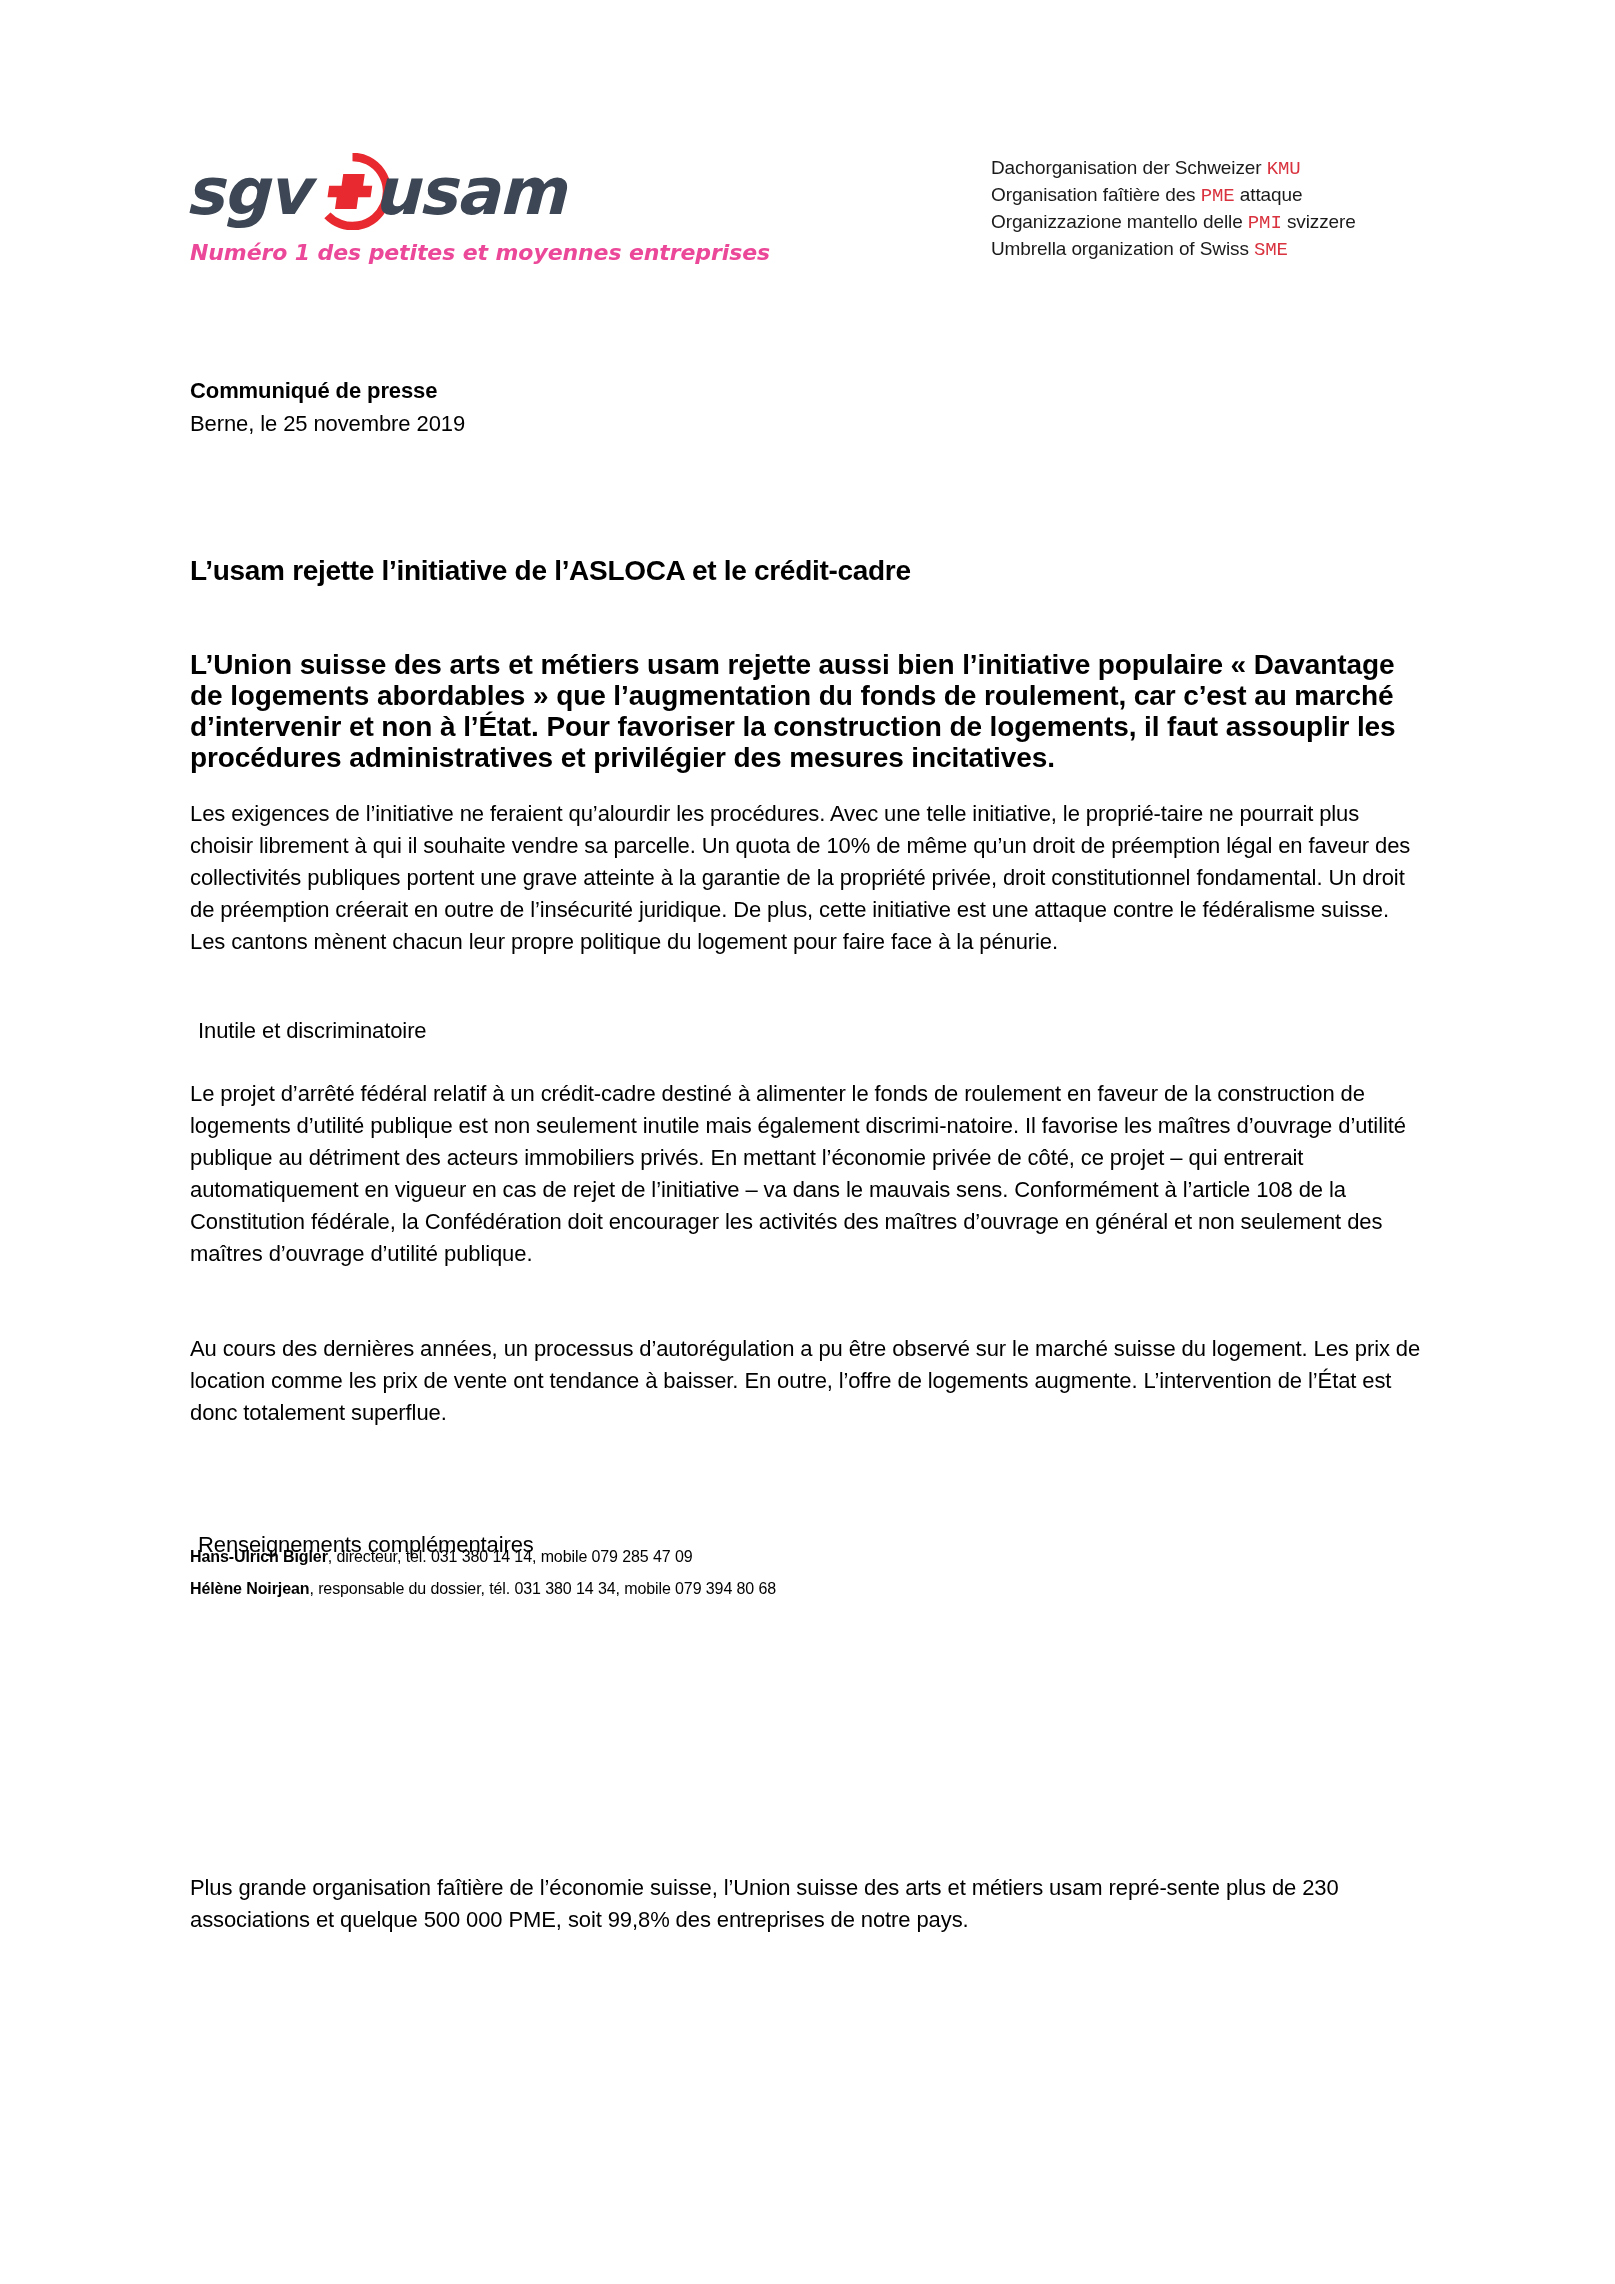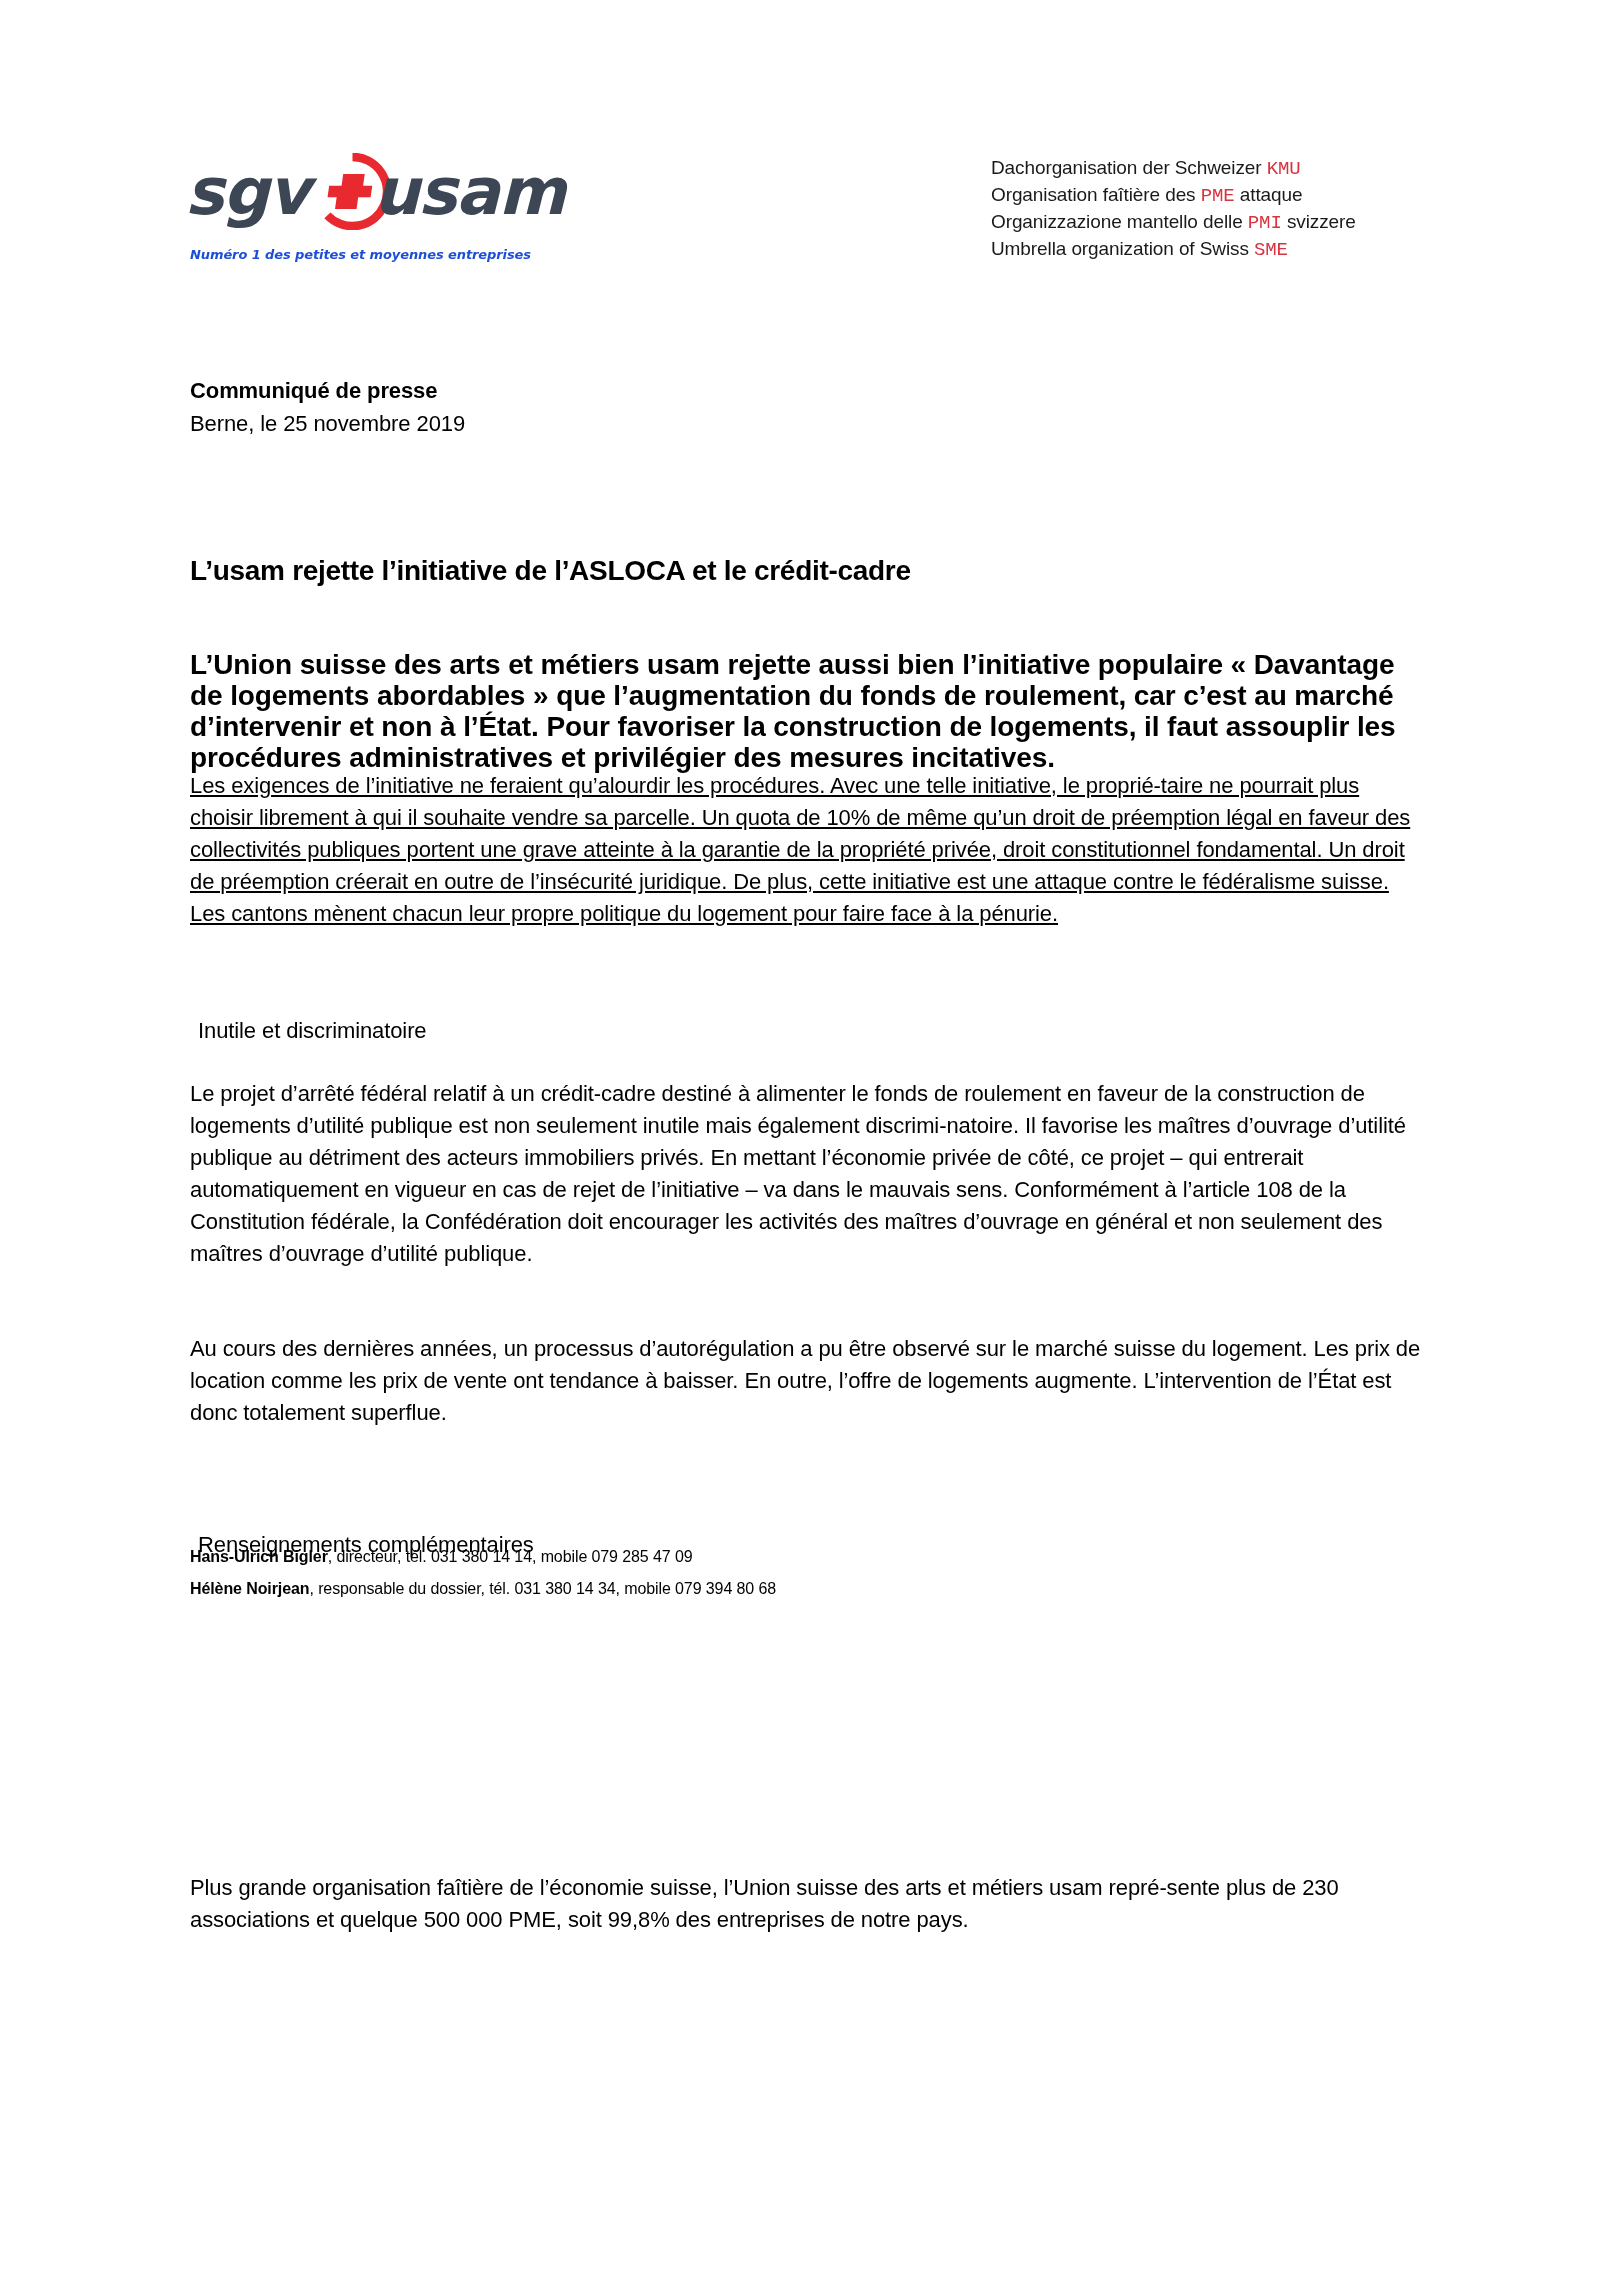--- a/index.html
+++ b/index.html
@@ -52,26 +52,26 @@
   .logo-word.left { margin-right: 1.3px; }
   .logo-word.right { margin-left: -10.4px; }
   .logo-mark {
     position: relative;
     width: 77px;
     height: 77px;
     flex: 0 0 77px;
     margin: 0 -2.6px 0 -1.3px;
   }
   .logo-sub {
-    margin-top: 21px;
+    margin-top: 14px;
     font-family: "DejaVu Sans", sans-serif;
     font-style: italic;
     font-weight: 600;
-    font-size: 13px;
-    color: #1d4ed8;
+    font-size: 22px;
+    color: #ec4899;
     letter-spacing: -0.1px;
     white-space: nowrap;
   }
 
   .header-langs {
     position: absolute;
     left: 991px;
     top: 155px;
     font-size: 19px;
     line-height: 26px;
@@ -127,21 +127,21 @@
   }
 
   .para {
     position: absolute;
     left: 0;
     width: 1235px;
     font-size: 22px;
     line-height: 32px;
     letter-spacing: -0.1px;
   }
-  .para.p1 { top: 748px; text-decoration: underline; }
+  .para.p1 { top: 776px; }
   .para.p3 { top: 1056px; }
   .para.p4 { top: 1311px; }
   .para.closing { top: 1850px; width: 1232px; }
 
   .subhead {
     position: absolute;
     left: 8px;
     font-size: 22px;
     font-weight: 400;
     letter-spacing: -0.1px;

